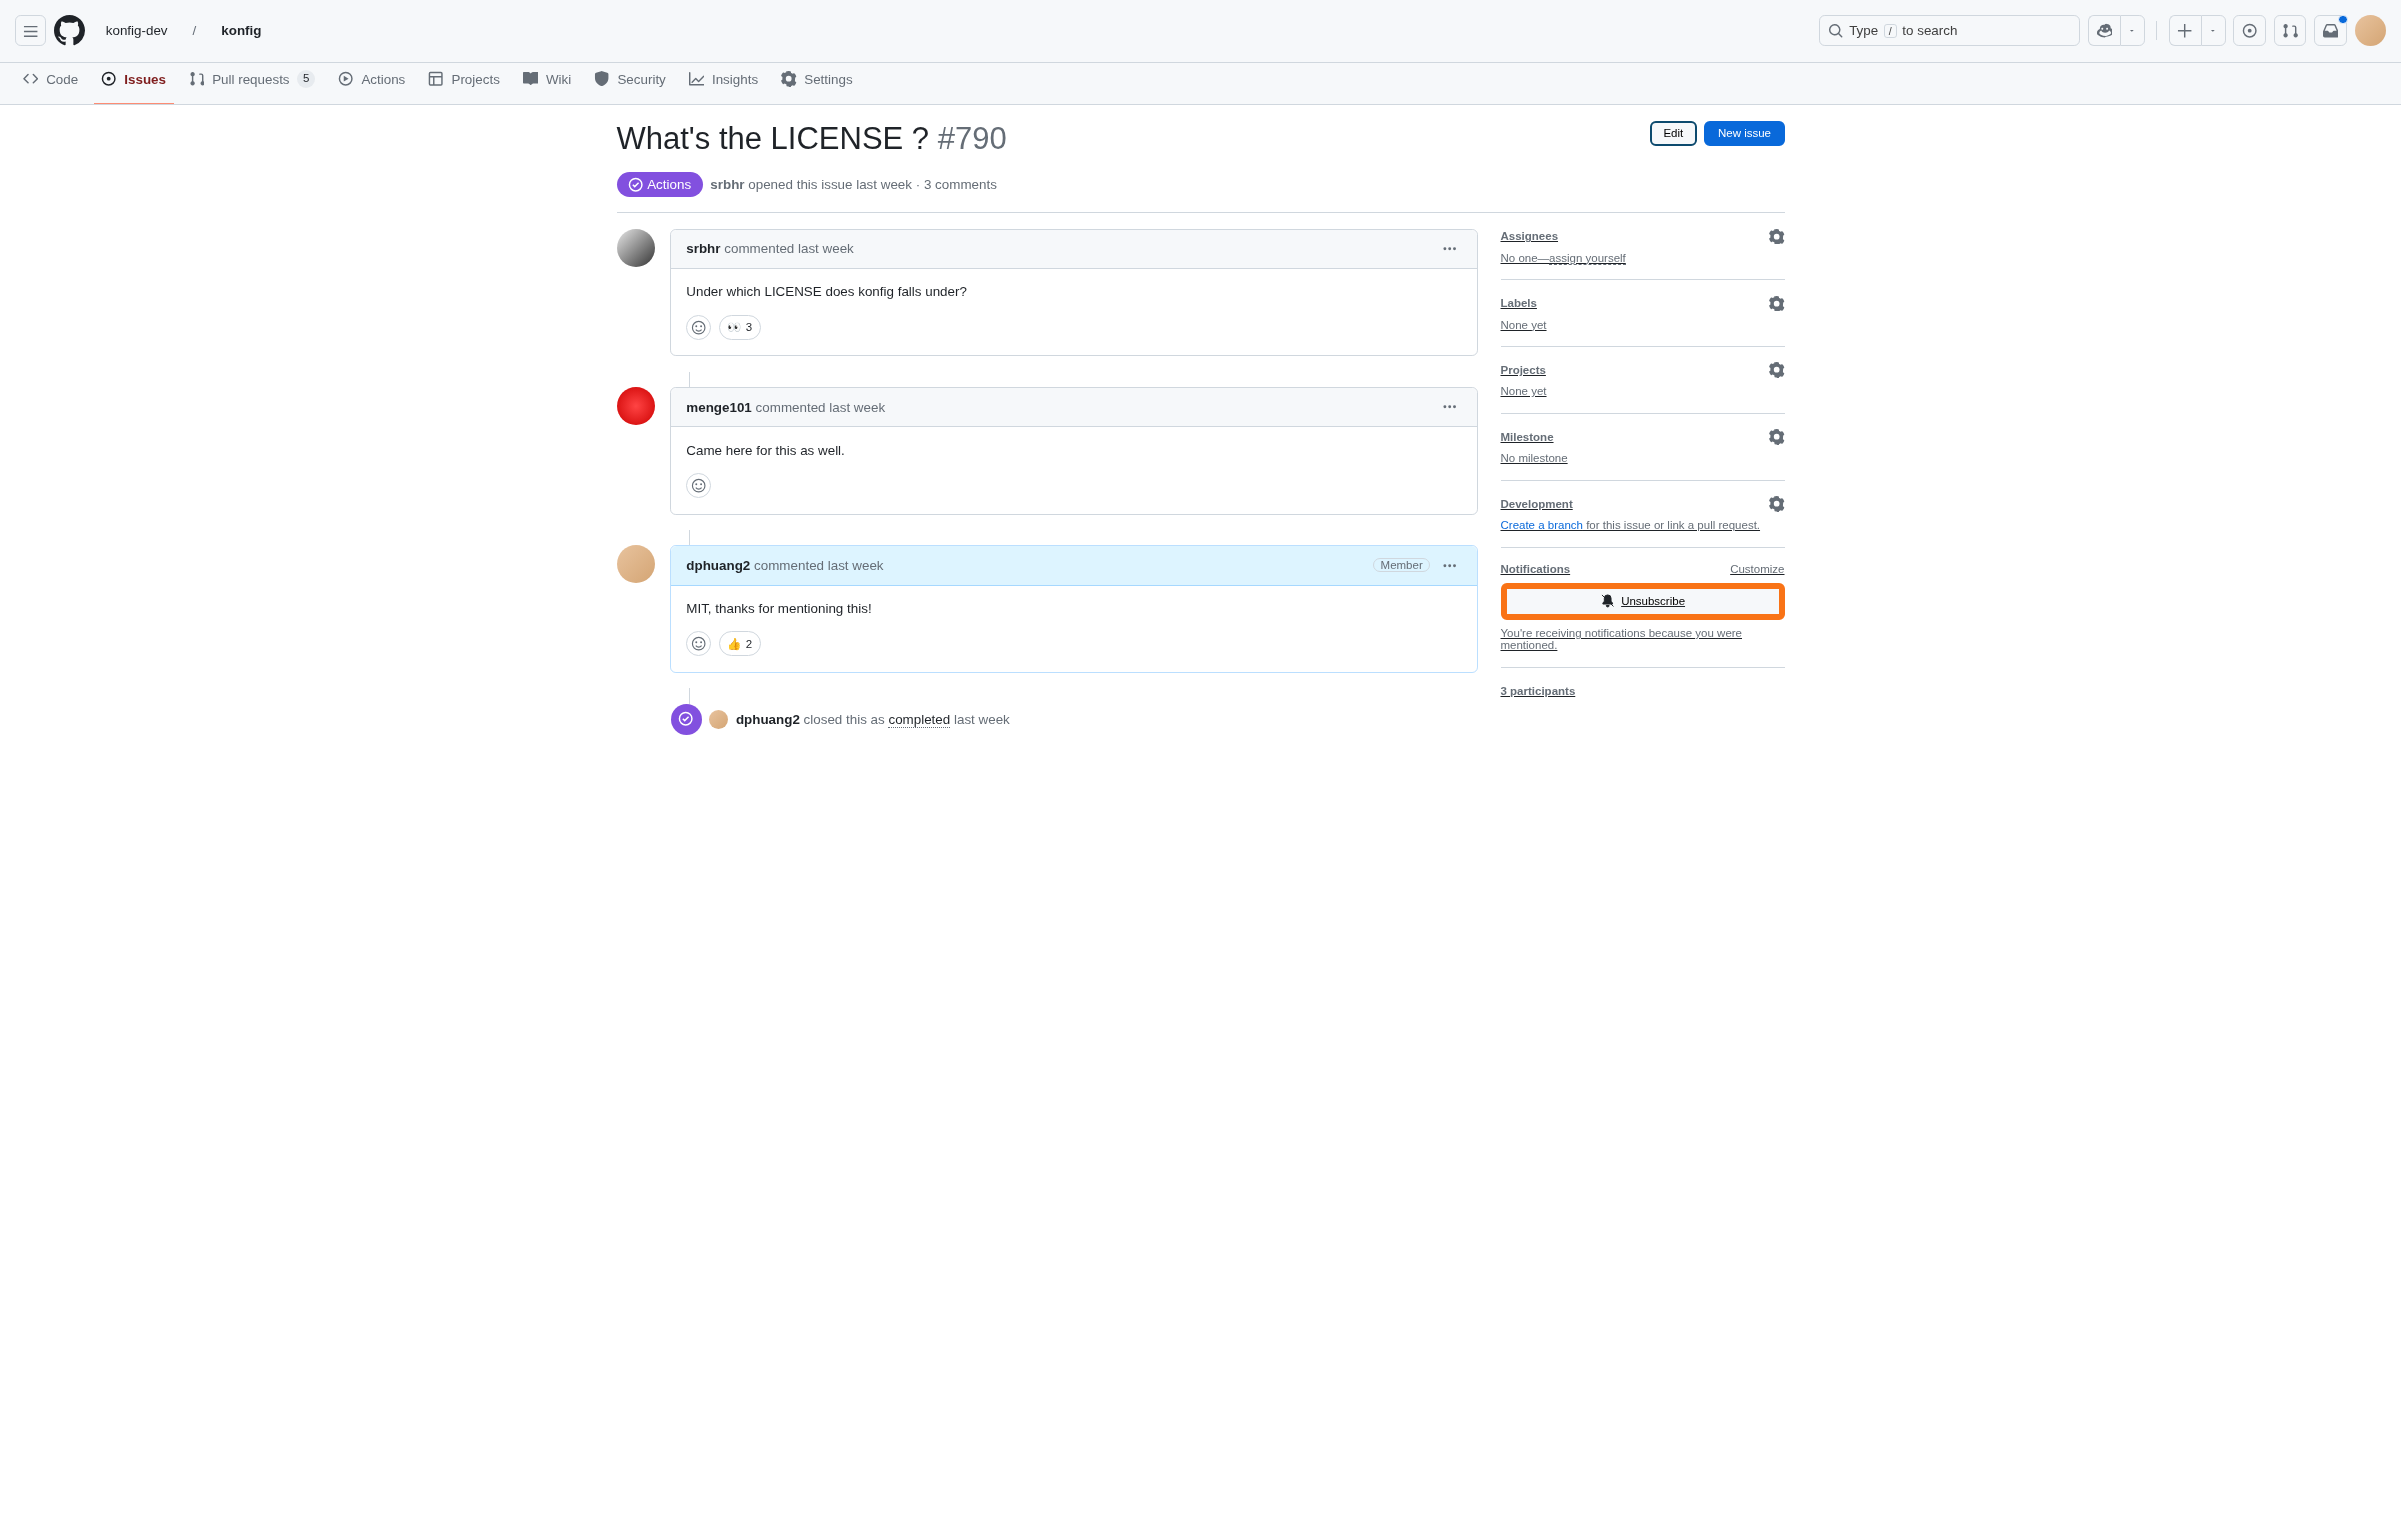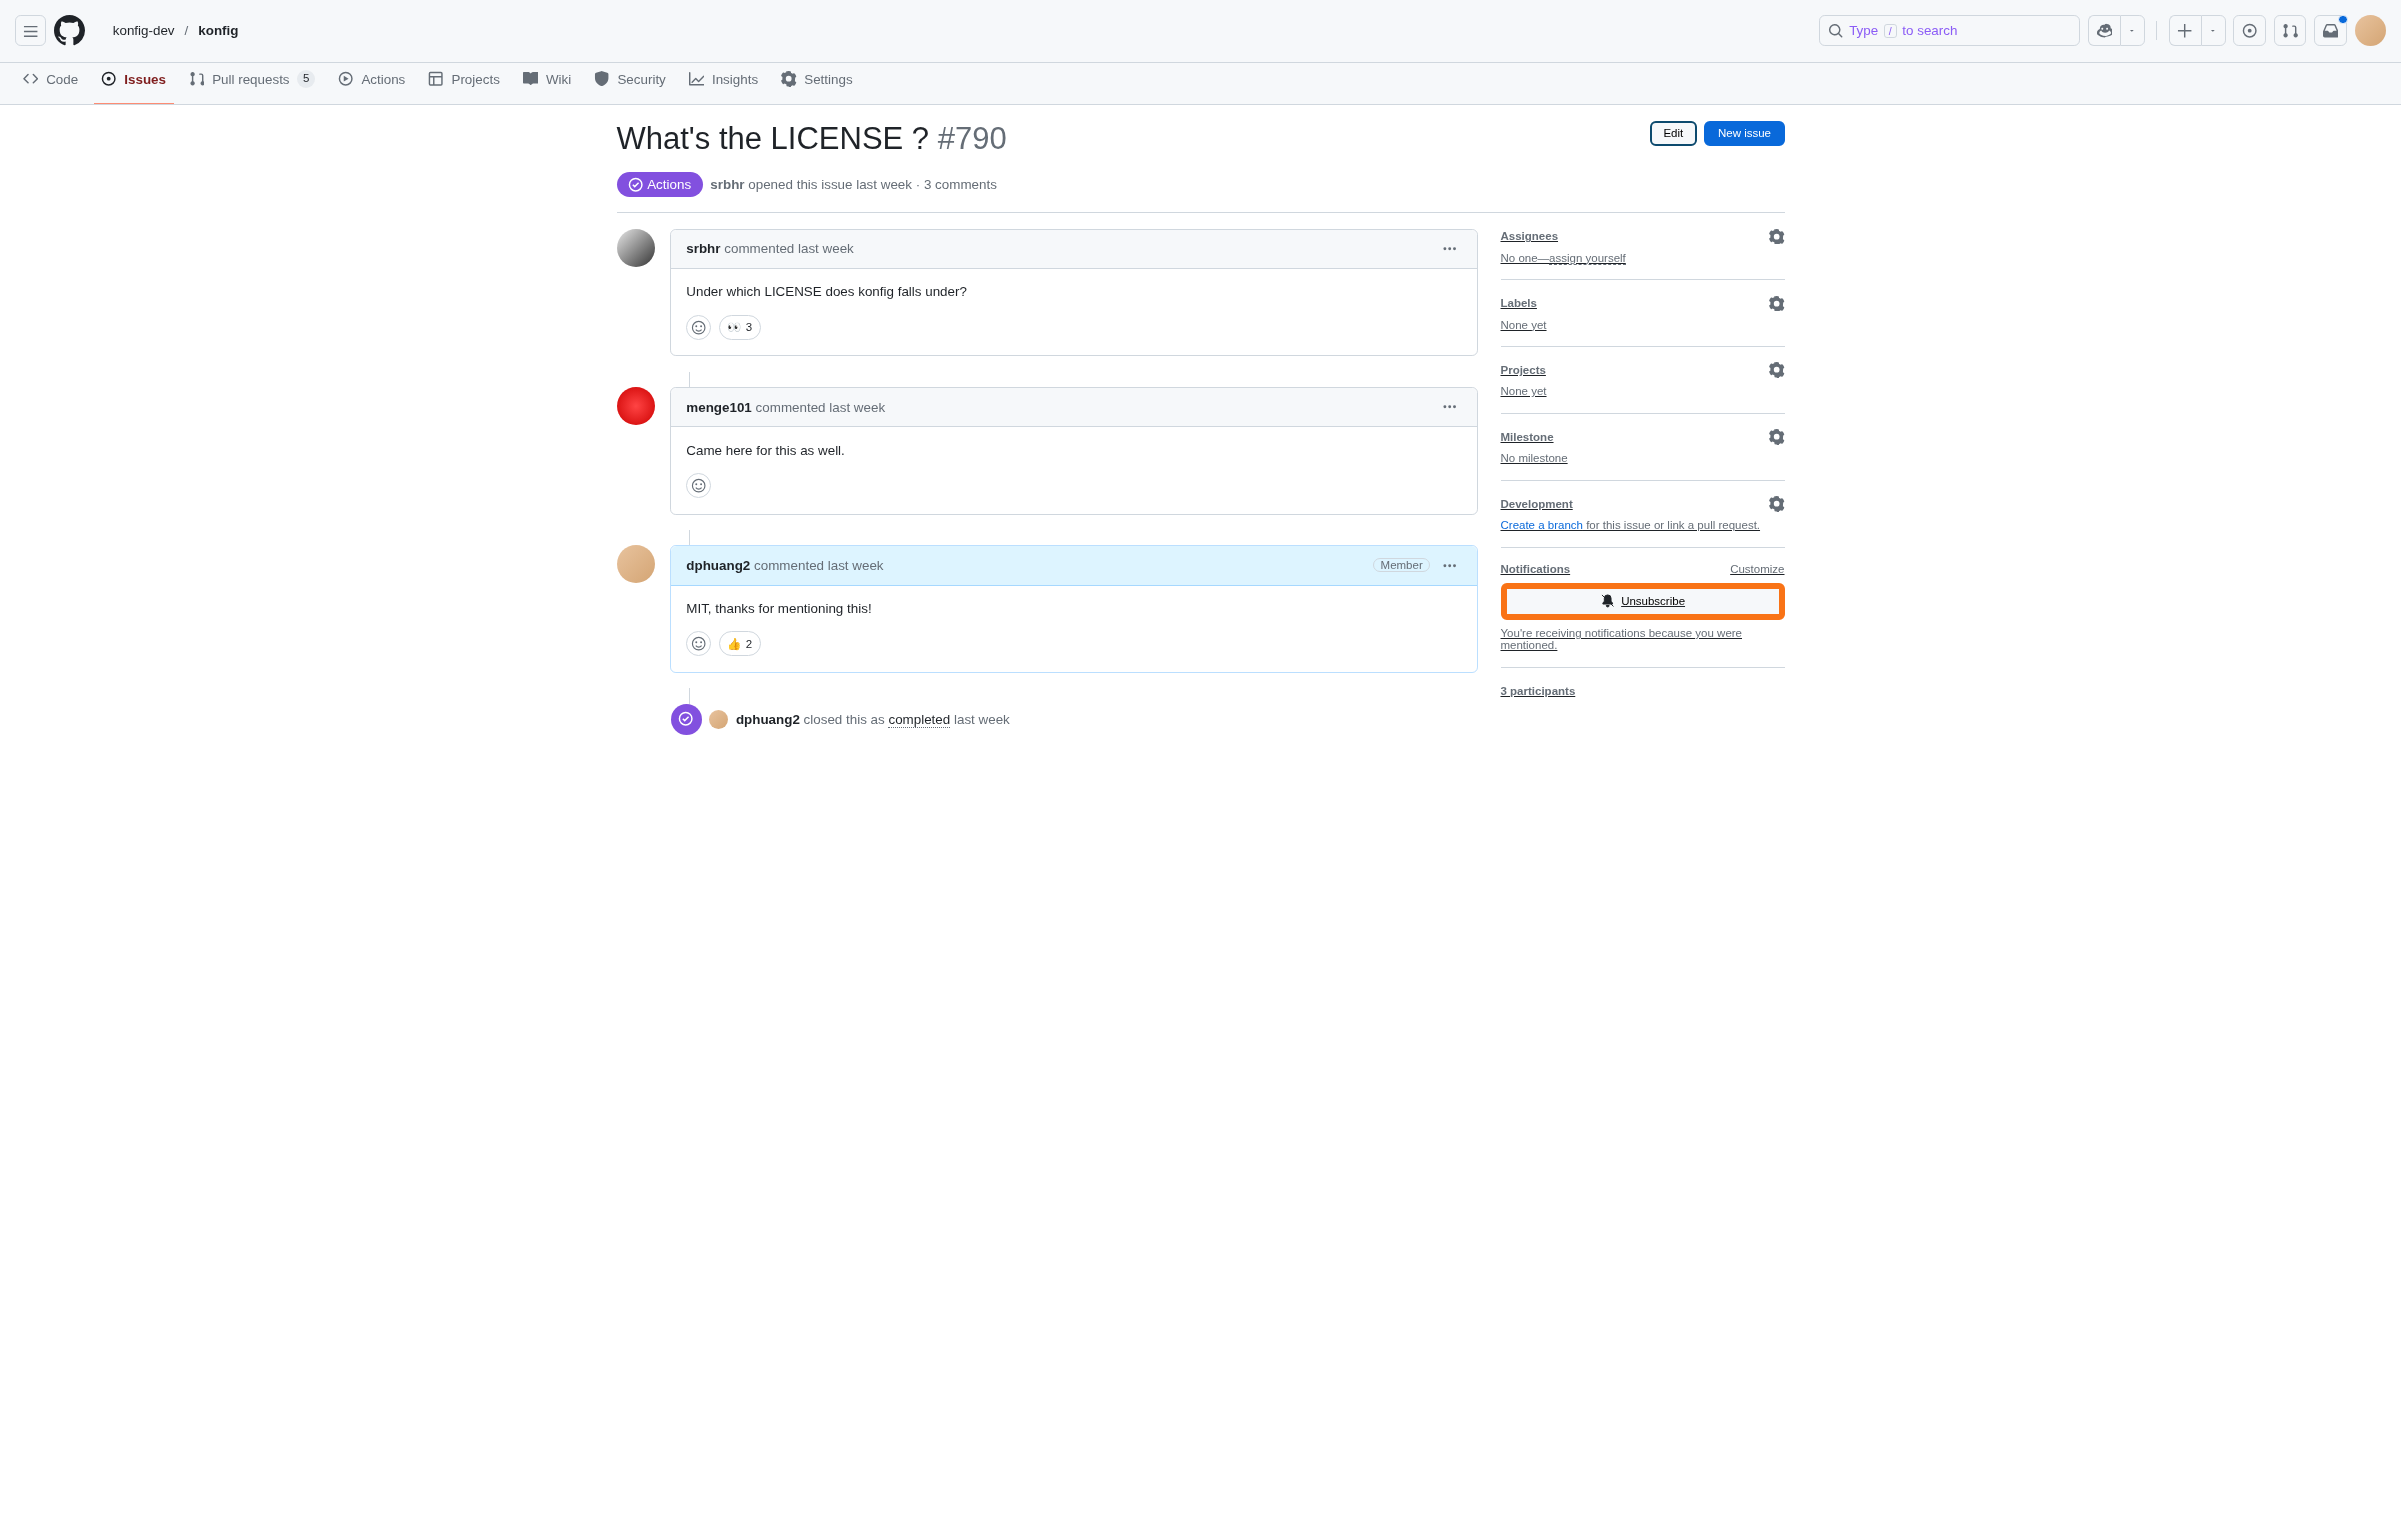--- a/index.html
+++ b/index.html
@@ -2,25 +2,25 @@
 <html><head>
 <meta charset="utf-8">
 <style>
 * { box-sizing: border-box; margin: 0; padding: 0; }
 body { font-family: -apple-system, BlinkMacSystemFont, "Segoe UI", Helvetica, Arial, sans-serif; font-size: 13.4px; color: #1f2328; background: #fff; }
 a { text-decoration: none; color: inherit; }
 
 .app-header { background: #f6f8fa; border-bottom: 1px solid #d0d7de; padding: 15.4px; display: flex; align-items: center; gap: 7.7px; }
 .hamburger { width: 31px; height: 31px; border: 1px solid #d0d7de; border-radius: 5.8px; display: flex; align-items: center; justify-content: center; cursor: pointer; }
 .gh-logo { width: 31px; height: 31px; display: flex; align-items: center; justify-content: center; }
-.breadcrumb { display: flex; align-items: center; gap: 10px; font-size: 13.4px; margin-left: 20px; }
+.breadcrumb { display: flex; align-items: center; gap: 25px; font-size: 13.4px; margin-left: 13px; }
 .breadcrumb .sep { color: #656d76; }
 .breadcrumb .repo { font-weight: 600; }
 .header-spacer { flex: 1; }
-.search-box { width: 261px; height: 31px; border: 1px solid #d0d7de; border-radius: 5.8px; display: flex; align-items: center; padding: 0 7.7px; gap: 5.8px; color: #8b5cf6; background: #f6f8fa; }
+.search-box { width: 261px; height: 31px; border: 1px solid #d0d7de; border-radius: 5.8px; display: flex; align-items: center; padding: 0 7.7px; gap: 5.8px; color: #404040; background: #f6f8fa; }
 .search-box .slash { border: 1px solid #d0d7de; border-radius: 2.9px; padding: 0 3.8px; font-size: 10.6px; }
 .header-btn { height: 31px; border: 1px solid #d0d7de; border-radius: 5.8px; display: flex; align-items: center; justify-content: center; padding: 0 7.7px; cursor: pointer; background: #f6f8fa; color: #656d76; }
 .header-btn-group { display: flex; }
 .header-btn-group .header-btn:first-child { border-radius: 5.8px 0 0 5.8px; border-right: 0; }
 .header-btn-group .header-btn:last-child { border-radius: 0 5.8px 5.8px 0; }
 .header-divider { width: 1px; height: 19px; background: #d0d7de; margin: 0 3.8px; }
 .avatar-hdr { width: 31px; height: 31px; border-radius: 50%; background: linear-gradient(135deg,#e8c39e,#d4a574); position: relative; }
 .notif-dot { position: absolute; top: -1.9px; right: -1.9px; width: 9.6px; height: 9.6px; background: #0969da; border-radius: 50%; border: 1.9px solid #f6f8fa; }
 
 .repo-nav { background: #f6f8fa; border-bottom: 1px solid #d0d7de; padding: 0 15.4px; display: flex; gap: 7.7px; }

